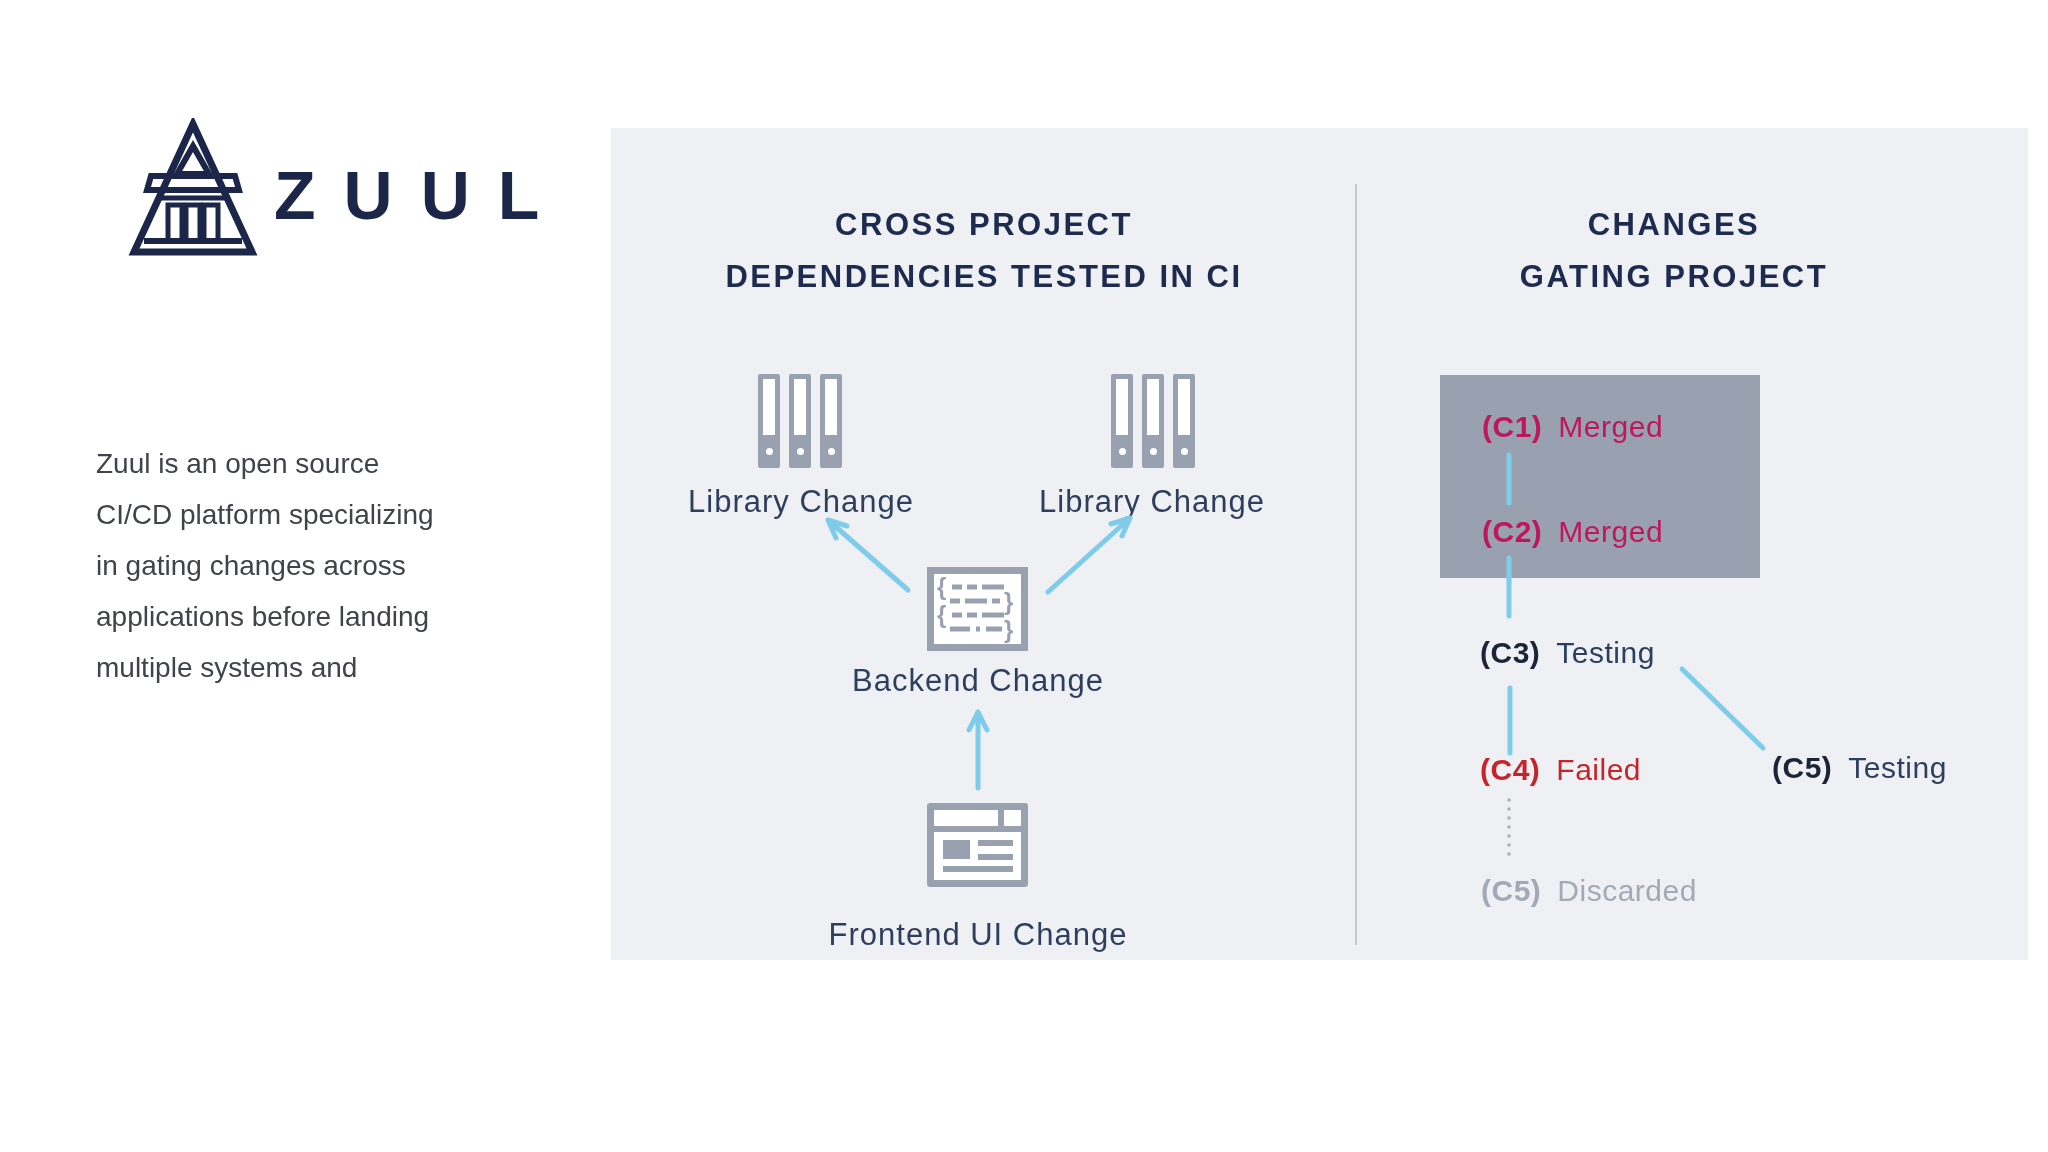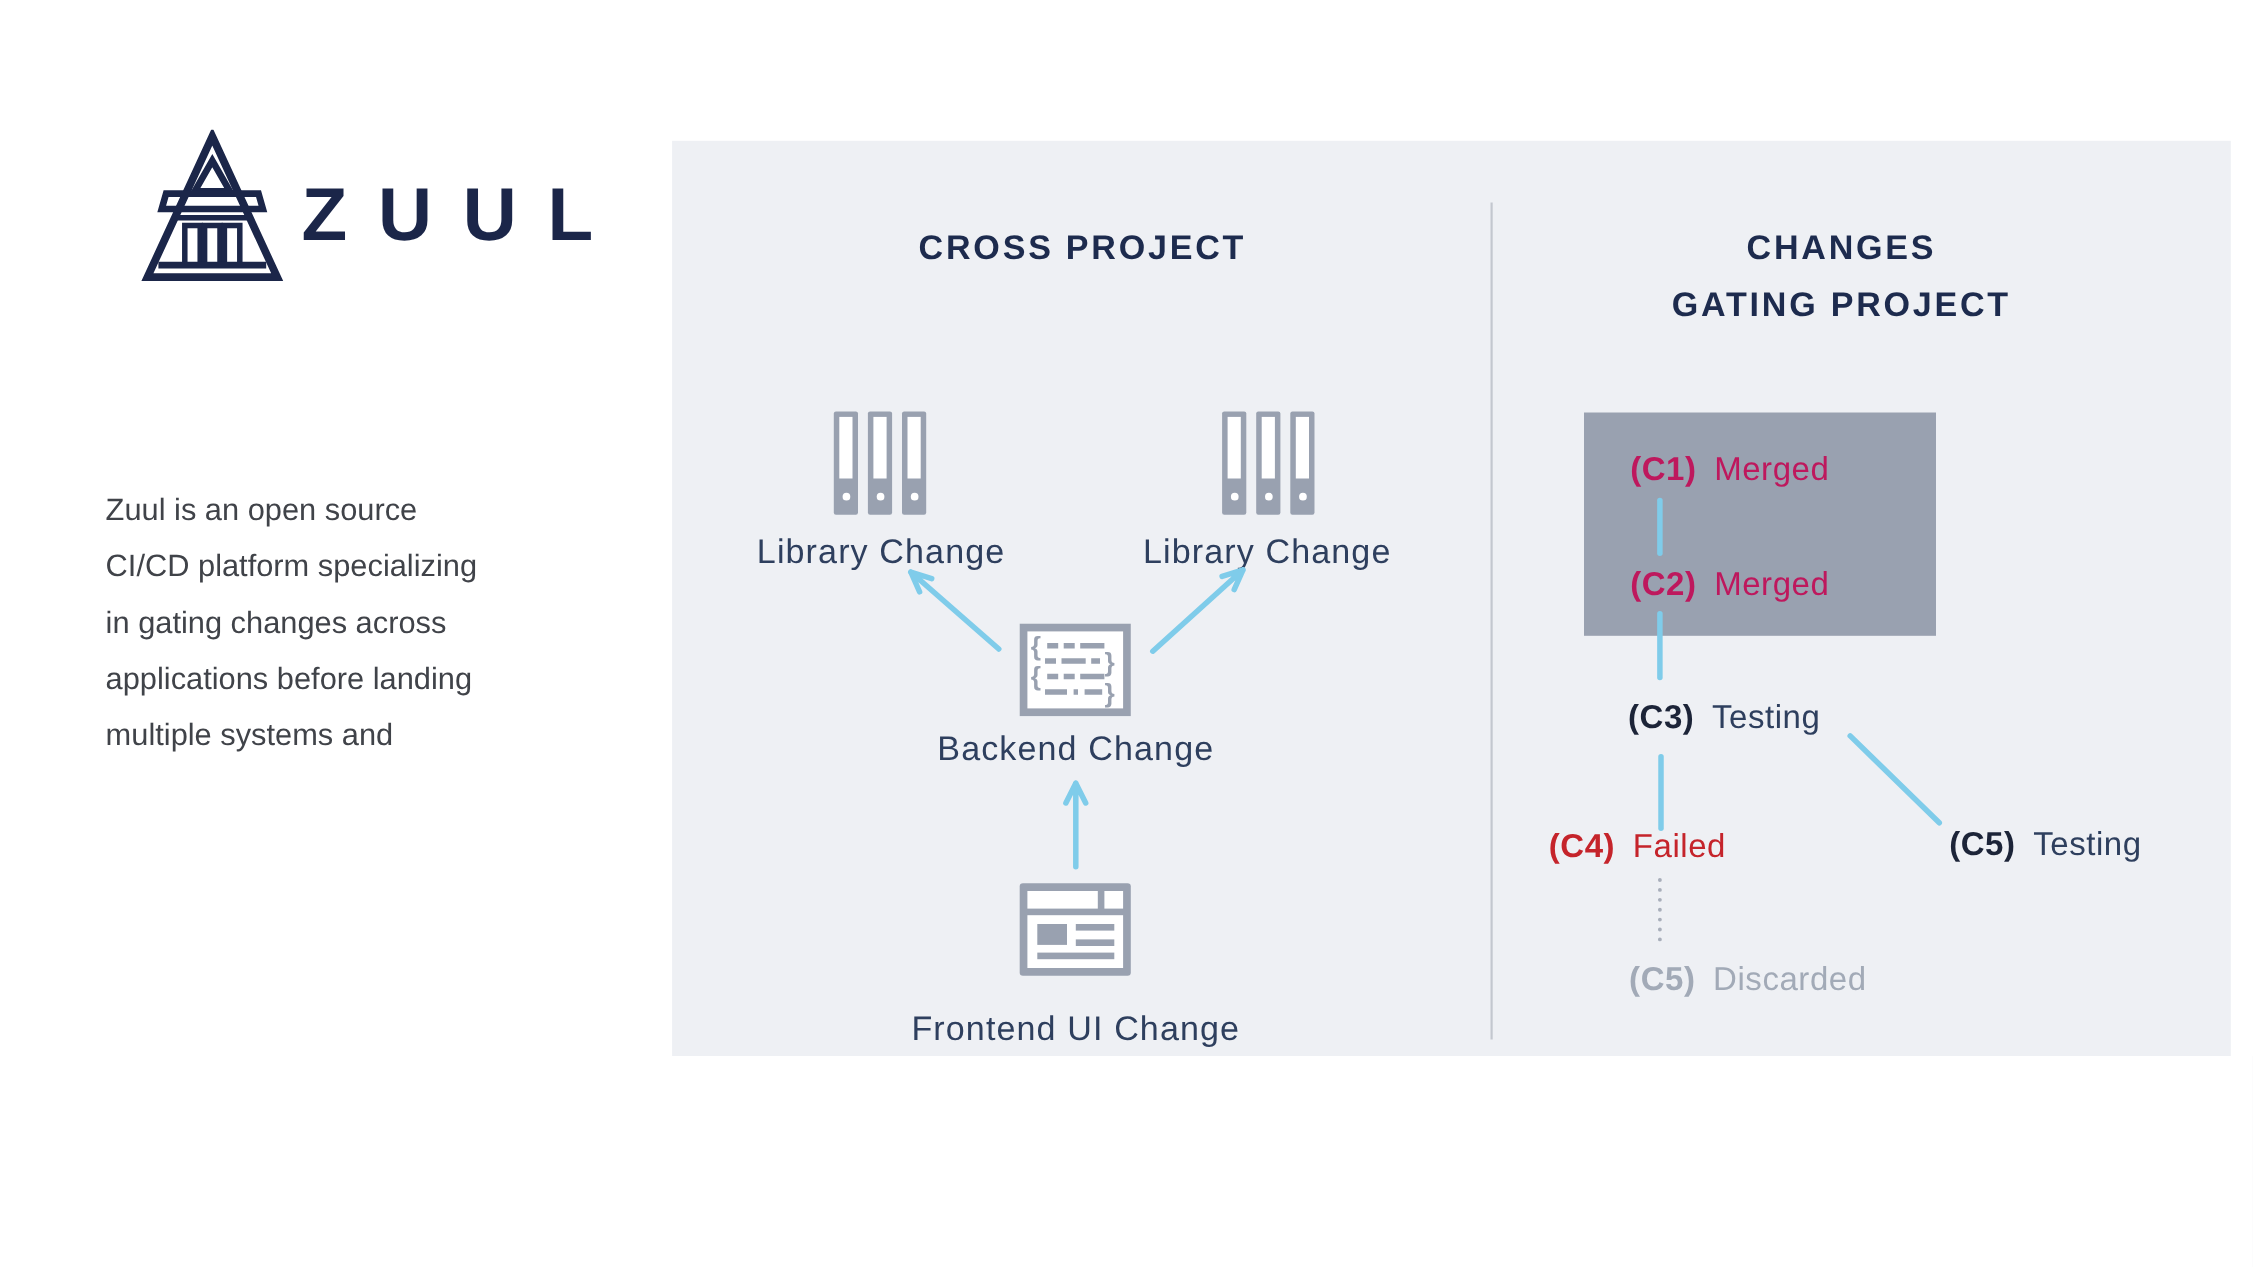--- a/index.html
+++ b/index.html
@@ -84,20 +84,21 @@
     <div>CI/CD platform specializing</div>
     <div>in gating changes across</div>
     <div>applications before landing</div>
     <div>multiple systems and</div>
   </div>
 
   <div class="panel"></div>
 
   <div class="sec-heading left">
     <div>CROSS PROJECT</div>
+    <div>DEPENDENCIES TESTED IN CI</div>
   </div>
 
   <div class="sec-heading right">
     <div>CHANGES</div>
     <div>GATING PROJECT</div>
   </div>
 
   <div class="libgroup" style="left:758px; top:374px;">
     <div class="binder"></div>
     <div class="binder"></div>
@@ -163,21 +164,21 @@
     <span class="cstatus">Merged</span>
   </div>
   <div class="crow row-white" style="left:1482px; top:532px;">
     <span class="cid">(C2)</span>
     <span class="cstatus">Merged</span>
   </div>
   <div class="crow row-dark" style="left:1480px; top:653px;">
     <span class="cid">(C3)</span>
     <span class="cstatus">Testing</span>
   </div>
-  <div class="crow row-red" style="left:1408px; top:770px;">
+  <div class="crow row-red" style="left:1480px; top:770px;">
     <span class="cid">(C4)</span>
     <span class="cstatus">Failed</span>
   </div>
   <div class="crow row-dark" style="left:1772px; top:768px;">
     <span class="cid">(C5)</span>
     <span class="cstatus">Testing</span>
   </div>
   <div class="crow row-gray" style="left:1481px; top:891px;">
     <span class="cid">(C5)</span>
     <span class="cstatus">Discarded</span>

